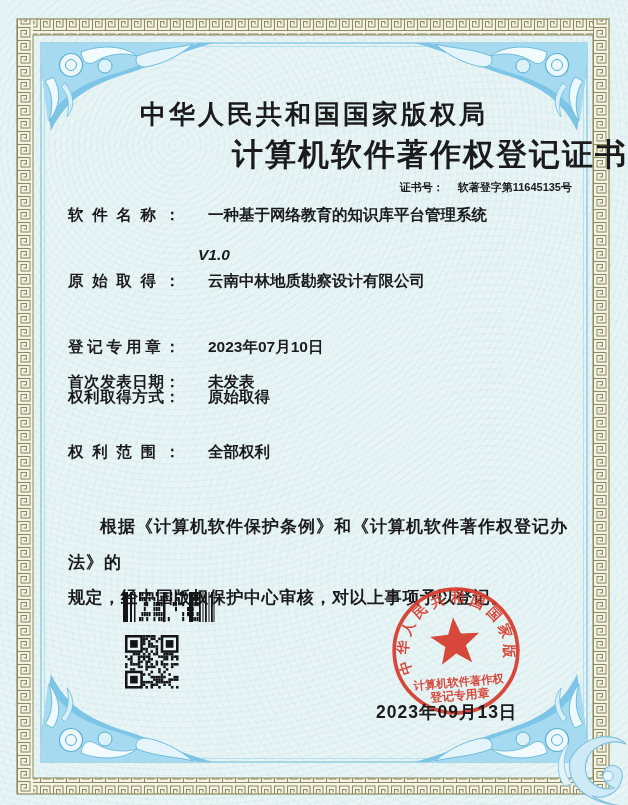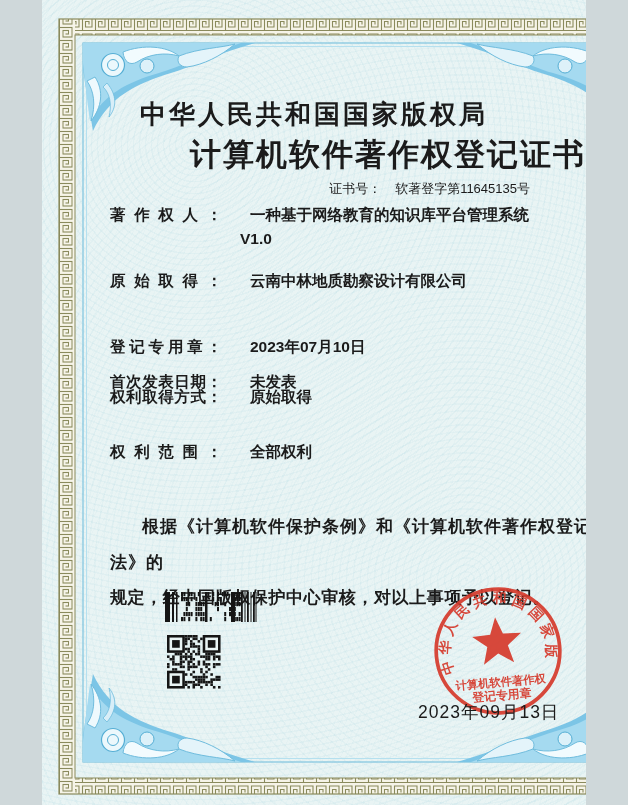--- a/index.html
+++ b/index.html
@@ -1,45 +1,45 @@
 <!DOCTYPE html>
 <html><head>
 <meta charset="utf-8">
 <style>
   html,body{margin:0;padding:0;}
   body{background:#cfd8da;font-family:"Liberation Sans","DejaVu Sans",sans-serif;}
   .page{
-    position:relative;width:544px;height:805px;margin:0 auto;overflow:hidden;
+    position:relative;width:628px;height:805px;margin:0 auto;overflow:hidden;
     background:
       repeating-radial-gradient(circle at 28% 18%, rgba(110,185,205,.07) 0 1.5px, transparent 1.5px 6px),
       repeating-radial-gradient(circle at 78% 72%, rgba(110,185,205,.06) 0 1.5px, transparent 1.5px 7px),
       repeating-linear-gradient(115deg, rgba(140,200,215,.05) 0 1px, transparent 1px 5px),
       #e9f4f4;
     color:#1b1b1b;
   }
   .frame-svg{position:absolute;left:0;top:0;z-index:1;pointer-events:none;}
   .content{position:absolute;left:0;top:0;width:100%;height:100%;z-index:2;}
   .authority{position:absolute;top:97px;left:0;width:100%;text-align:center;
     font-size:26px;font-weight:bold;letter-spacing:3px;font-family:"Liberation Serif","DejaVu Serif",serif;}
   .cert-title{position:absolute;top:134px;left:0;width:100%;text-align:right;
     font-size:31px;font-weight:bold;letter-spacing:2px;font-family:"Liberation Serif","DejaVu Serif",serif;}
-  .certno{position:absolute;top:180px;right:56px;font-size:13px;font-weight:normal;white-space:nowrap;}
+  .certno{position:absolute;top:180px;right:56px;font-size:11px;font-weight:bold;white-space:nowrap;}
   .certno .cl{margin-right:14px;}
   .row{position:absolute;left:68px;font-size:15.5px;font-weight:bold;white-space:nowrap;}
   .lbl{display:inline-block;width:112px;text-align:justify;text-align-last:justify;vertical-align:top;}
   .val{margin-left:28px;}
-  .val2{margin-left:130px;margin-top:4px;}
+  .val2{margin-left:130px;margin-top:20px;font-style:italic;}
   .statement{position:absolute;left:68px;top:509px;width:500px;font-size:17px;
     font-weight:bold;line-height:35.5px;}
   .statement .l1{text-indent:32px;letter-spacing:1px;}
   .statement .l2{letter-spacing:0.6px;}
   .barcode{position:absolute;left:123px;top:592px;width:93px;height:30px;}
   .qrcode{position:absolute;left:125px;top:635px;width:56px;height:54px;}
   .seal{position:absolute;left:387px;top:582px;width:138px;height:138px;transform:rotate(-5deg);opacity:.93;}
-  .issue-date{position:absolute;left:376px;top:700px;font-size:17.5px;font-weight:normal;letter-spacing:1px;z-index:3;text-align:right;}
+  .issue-date{position:absolute;left:376px;top:700px;font-size:17.5px;font-weight:bold;letter-spacing:1px;z-index:3;text-align:right;}
 </style>
 </head>
 <body>
 
 <div class="page">
 
   <svg class="frame-svg" width="628" height="805" viewBox="0 0 628 805">
     <defs>
       <pattern id="meU" width="13" height="16" patternUnits="userSpaceOnUse">
         <rect width="13" height="16" fill="#f6f4e8"></rect>
@@ -86,21 +86,21 @@
 
   <div class="content">
     <div class="authority">中华人民共和国国家版权局</div>
     <div class="cert-title">计算机软件著作权登记证书</div>
 
     <div class="certno">
       <span class="cl">证书号：</span><span>软著登字第11645135号</span>
     </div>
 
     <div class="row" style="top:205px">
-      <span class="lbl">著作权人：</span><span class="val">一种基于网络教育的知识库平台管理系统</span>
+      <span class="lbl">软件名称：</span><span class="val">一种基于网络教育的知识库平台管理系统</span>
       <div class="val2">V1.0</div>
     </div>
 
     <div class="row" style="top:271px">
       <span class="lbl">原始取得：</span><span class="val">云南中林地质勘察设计有限公司</span>
     </div>
 
     <div class="row" style="top:337px">
       <span class="lbl">登记专用章：</span><span class="val">2023年07月10日</span>
     </div>

